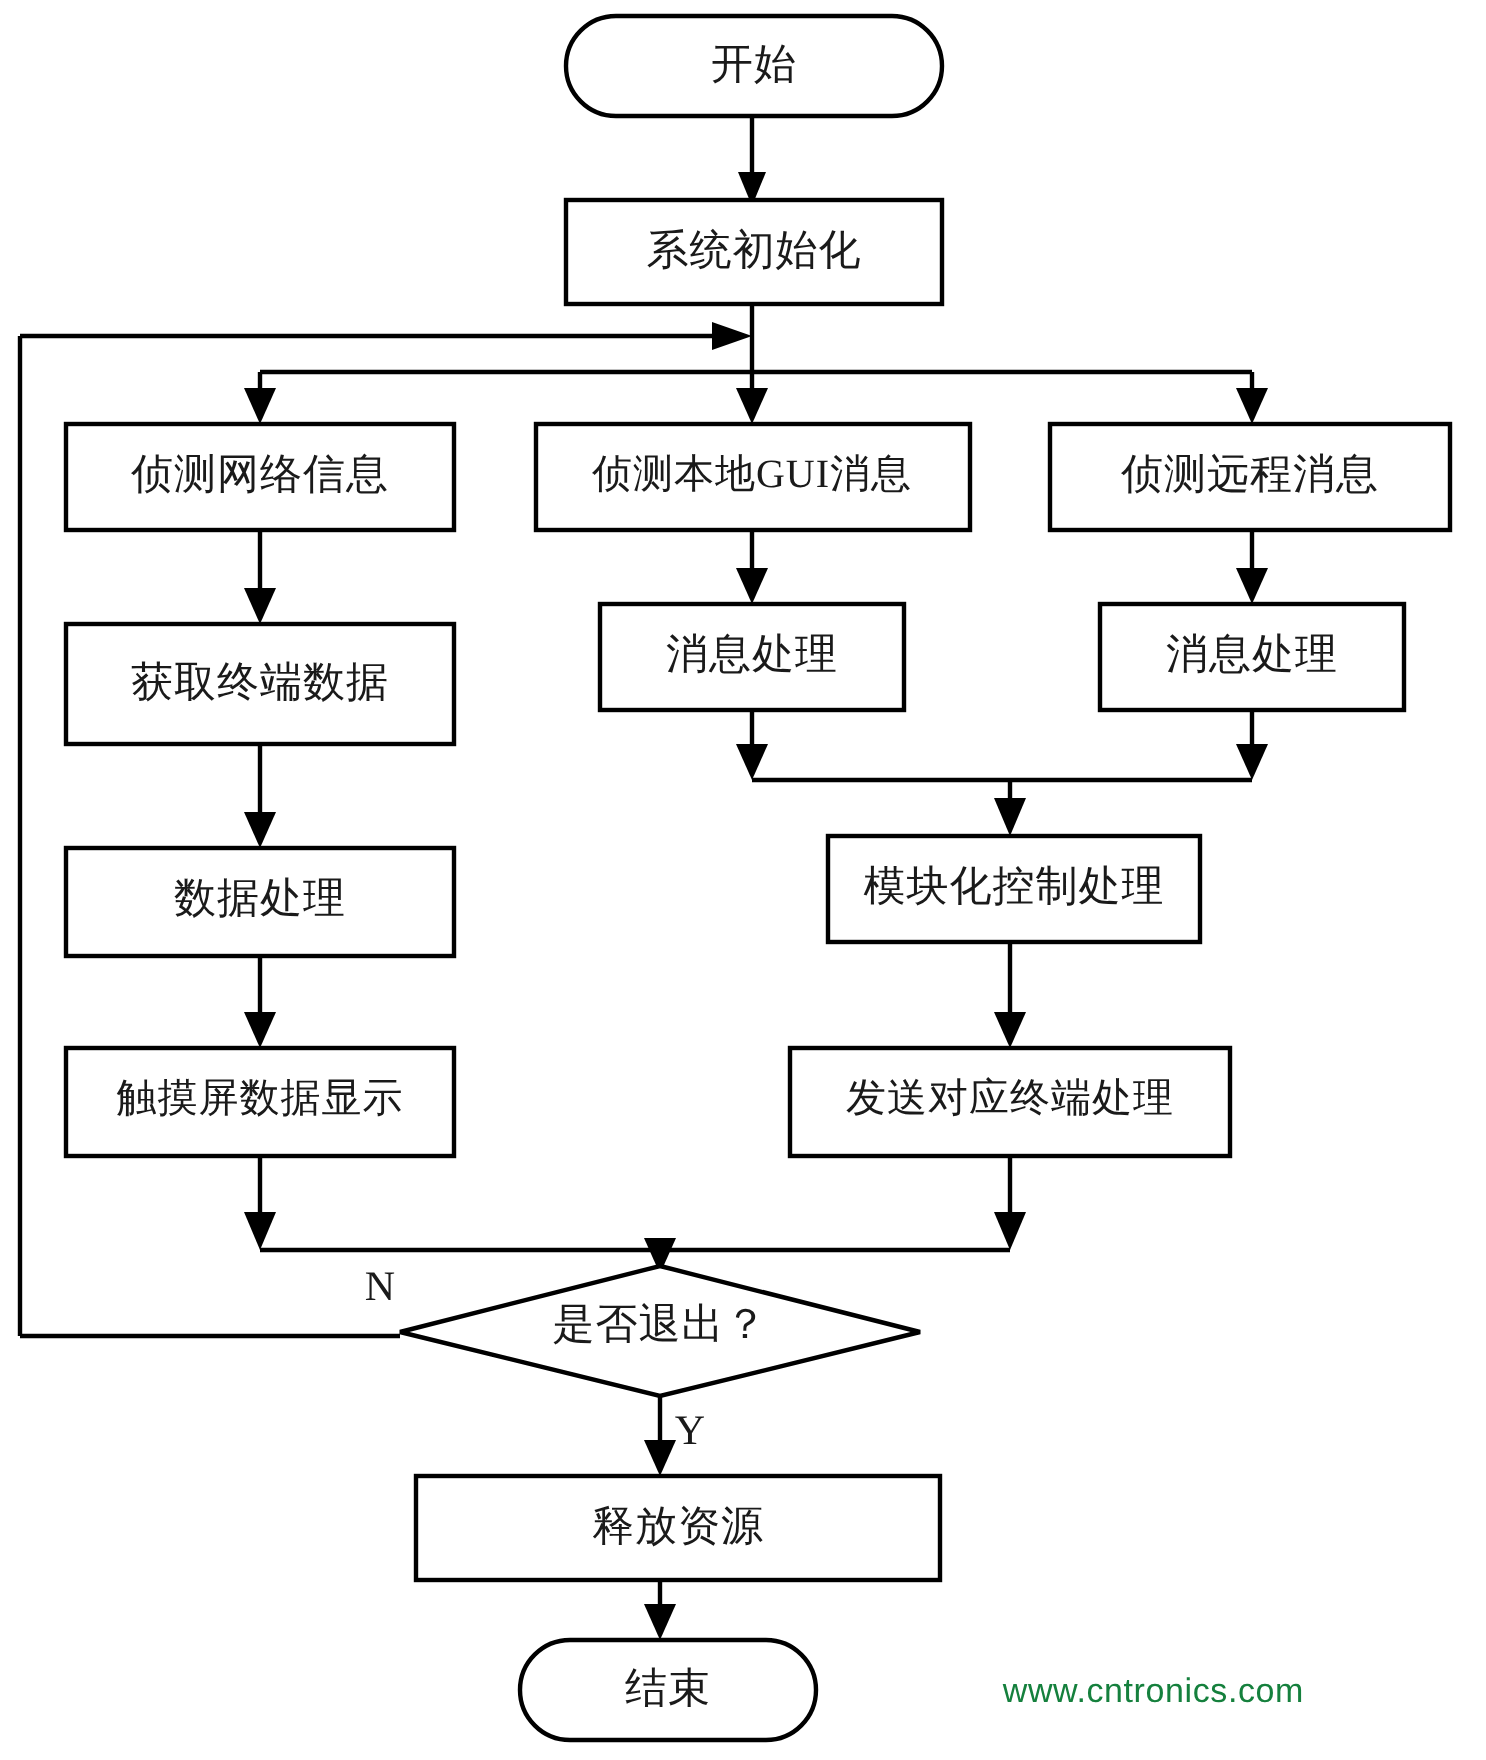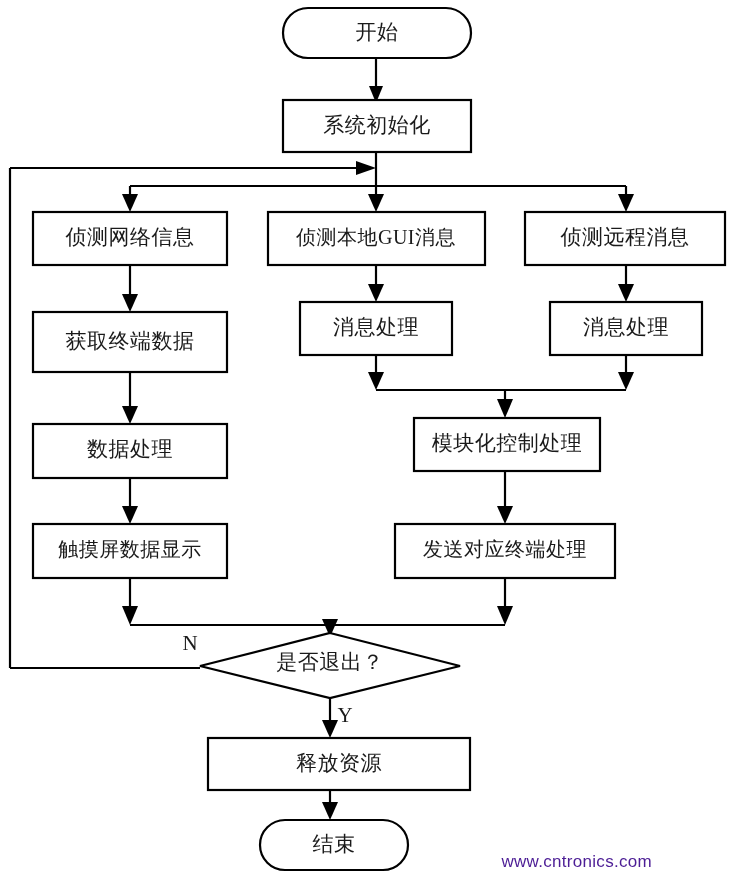--- a/index.html
+++ b/index.html
@@ -65,24 +65,24 @@
   .edge-label {
     font-family: "Liberation Serif", "DejaVu Serif", serif;
     font-size: 21px;
     fill: #1a1a1a;
     text-anchor: middle;
     dominant-baseline: middle;
   }
   .watermark-text {
     position: absolute;
     right: 8px;
-    bottom: 8px;
+    bottom: 24px;
     font-family: "Liberation Sans", "DejaVu Sans", sans-serif;
     font-size: 17px;
-    color: #4c1d95;
+    color: #15803d;
     letter-spacing: 0.3px;
     white-space: nowrap;
     user-select: none;
   }
 </style>
 </head>
 <body>
 
 <div id="flowchart-root">
 

